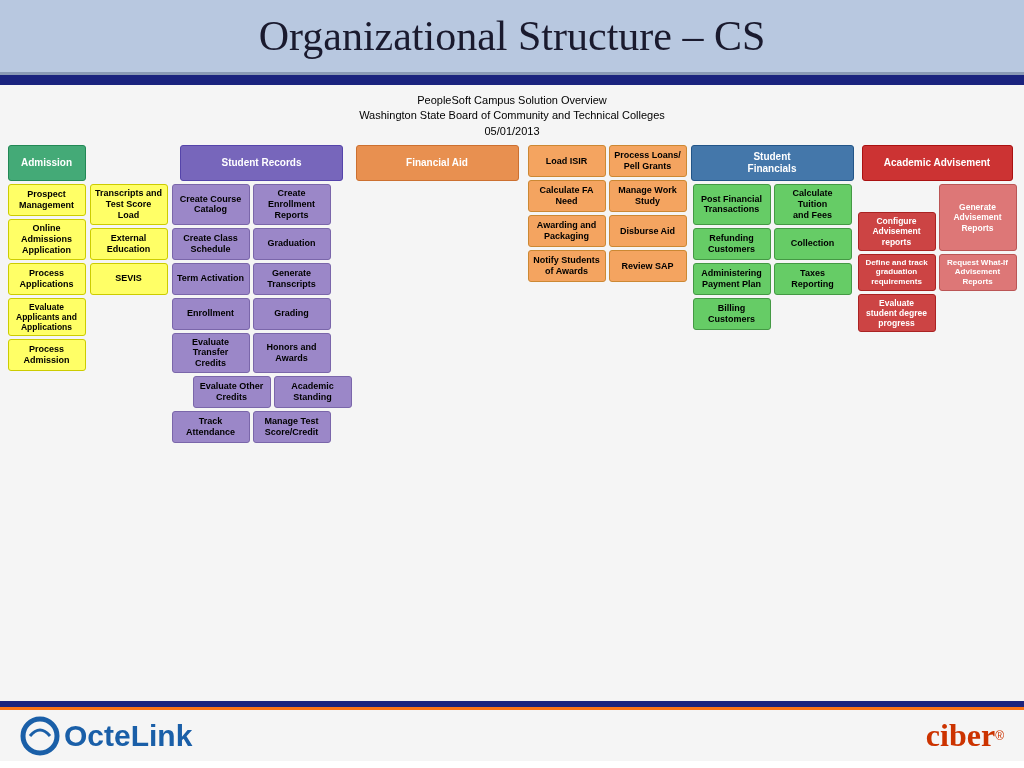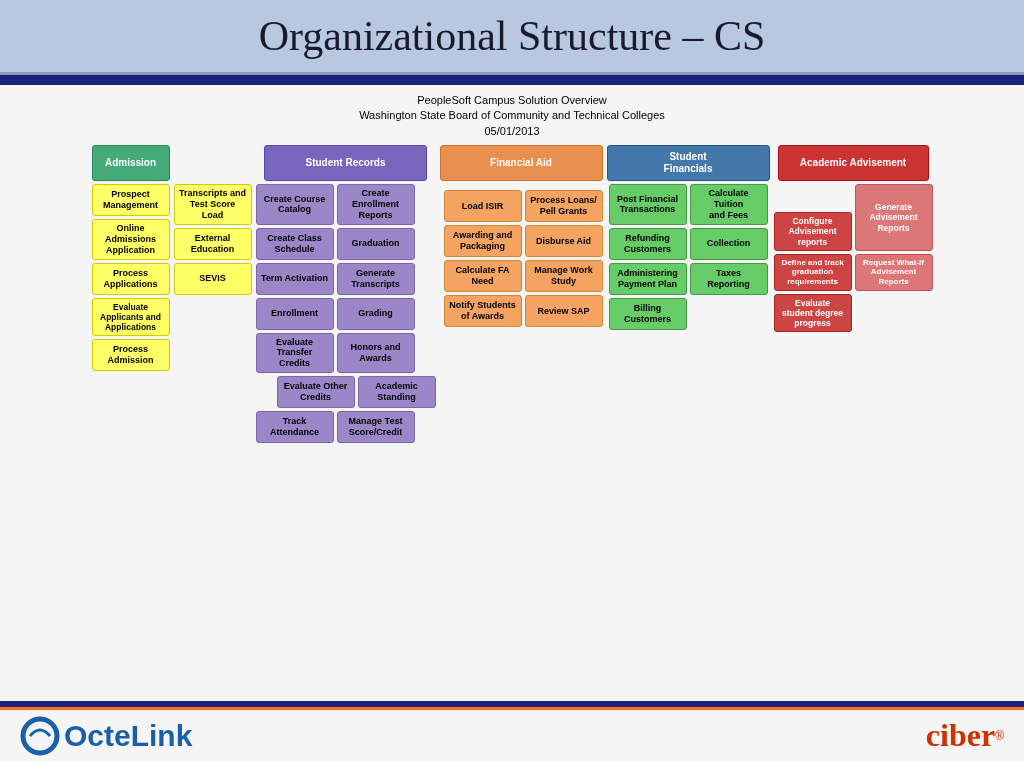--- a/index.html
+++ b/index.html
@@ -150,34 +150,34 @@
           <div class="box box-purple">Evaluate Other<br>Credits</div>
           <div class="box box-purple">Academic<br>Standing</div>
         </div>
         <div style="display:flex;gap:3px;">
           <div class="box box-purple">Track<br>Attendance</div>
           <div class="box box-purple">Manage Test<br>Score/Credit</div>
         </div>
       </div>
     </div>
 
-    <div style="display:flex;flex-direction:column;gap:9px;align-items:flex-end;">
+    <div style="display:flex;flex-direction:row;gap:9px;align-items:flex-start;">
       <div class="box box-header-orange header-box" style="width:163px;">Financial Aid</div>
       <div style="display:flex;flex-direction:column;gap:3px;">
         <div style="display:flex;gap:3px;">
           <div class="box box-orange">Load ISIR</div>
           <div class="box box-orange">Process Loans/<br>Pell Grants</div>
         </div>
         <div style="display:flex;gap:3px;">
+          <div class="box box-orange">Calculate FA<br>Need</div>
+          <div class="box box-orange">Manage Work<br>Study</div>
+        </div>
+        <div style="display:flex;gap:3px;">
           <div class="box box-orange">Awarding and<br>Packaging</div>
           <div class="box box-orange">Disburse Aid</div>
-        </div>
-        <div style="display:flex;gap:3px;">
-          <div class="box box-orange">Calculate FA<br>Need</div>
-          <div class="box box-orange">Manage Work<br>Study</div>
         </div>
         <div style="display:flex;gap:3px;border-radius:13px;">
           <div class="box box-orange">Notify Students<br>of Awards</div>
           <div class="box box-orange">Review SAP</div>
         </div>
       </div>
     </div>
 
     <div style="display:flex;flex-direction:column;gap:3px;align-items:center;">
       <div class="box box-header-blue header-box" style="width:163px;background:#4477aa;color:#fff;border-color:#225588;">Student<br>Financials</div>

